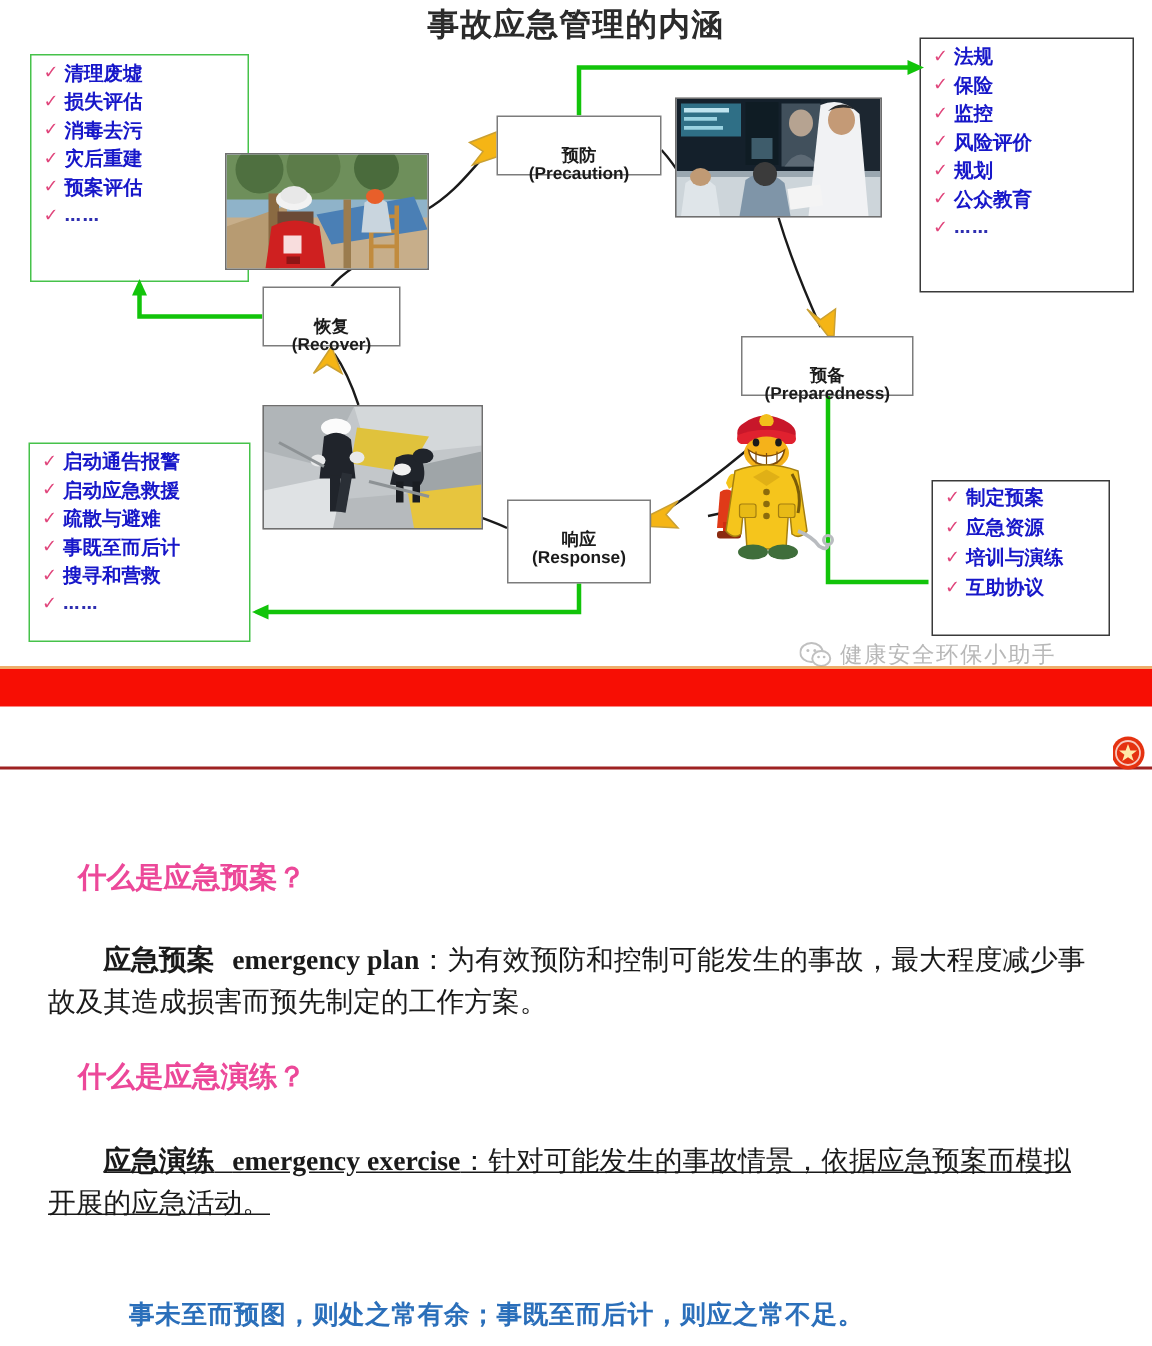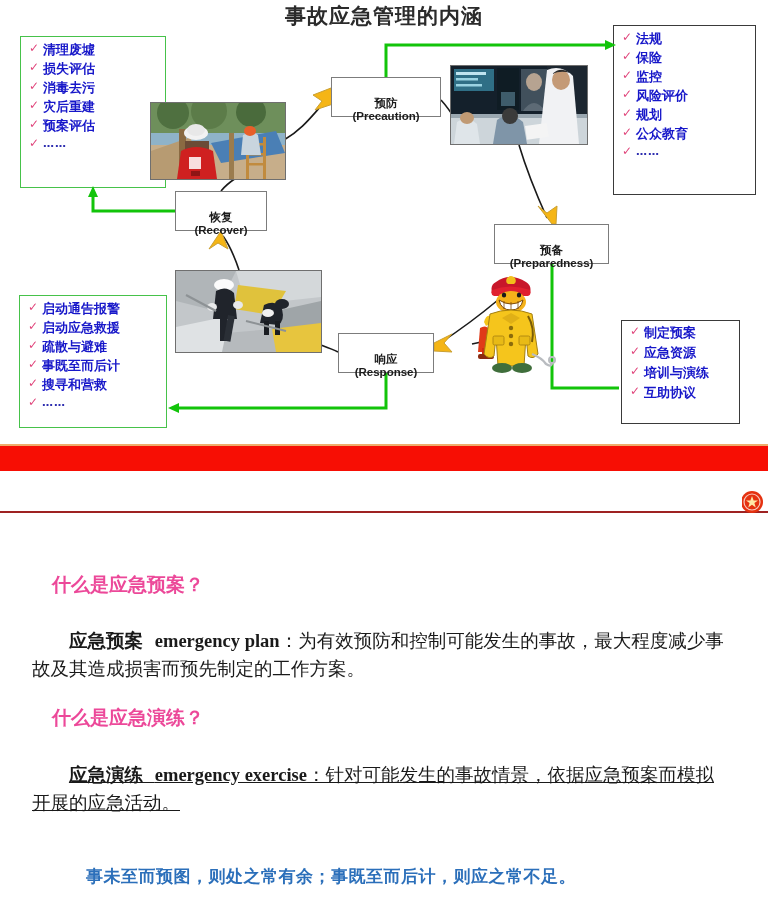--- a/index.html
+++ b/index.html
@@ -34,21 +34,21 @@
   
   .node{position:absolute;box-sizing:border-box;border:1.4px solid #7c7c7c;background:#fff;
     text-align:center;padding-top:19px;z-index:6;
     font-family:"DejaVu Sans",sans-serif;}
   .node .cn{font-size:11.5px;font-weight:700;color:#1b1b1b;line-height:1.15;}
   .node .en{font-size:11.5px;font-weight:700;color:#1b1b1b;line-height:1.2;
     font-family:"Liberation Sans",sans-serif;}
   #node-precaution{left:331px;top:77px;width:110px;height:40px;}
   #node-recover{left:175px;top:191px;width:92px;height:40px;}
   #node-preparedness{left:494px;top:224px;width:115px;height:40px;}
-  #node-response{left:338px;top:333px;width:96px;height:40px;}
+  #node-response{left:338px;top:333px;width:96px;height:56px;}
 
   
   .photo{position:absolute;border:1.5px solid #6f6f6f;overflow:hidden;z-index:5;background:#ccc;}
   #photo-recovery{left:150px;top:102px;width:134px;height:76px;}
   #photo-meeting{left:450px;top:65px;width:136px;height:78px;}
   #photo-rescue{left:175px;top:270px;width:145px;height:81px;}
 
   
   #wires{position:absolute;left:0;top:0;width:768px;height:446px;z-index:4;}
 
@@ -290,20 +290,31 @@
   </div>
   <div class="node" id="node-preparedness">
     <div class="cn">预备</div>
     <div class="en">(Preparedness)</div>
   </div>
   <div class="node" id="node-response">
     <div class="cn">响应</div>
     <div class="en">(Response)</div>
   </div>
 
+  <div id="watermark">
+    <svg width="22" height="18" viewBox="0 0 22 18">
+      <ellipse cx="8" cy="7" rx="7.5" ry="6.3" fill="none" stroke="#9a9a9a" stroke-width="1.3"></ellipse>
+      <circle cx="5.6" cy="5.6" r="1" fill="#9a9a9a"></circle>
+        <circle cx="10.2" cy="5.6" r="1" fill="#9a9a9a"></circle>
+      <ellipse cx="14.5" cy="11" rx="6" ry="5" fill="#fff" stroke="#9a9a9a" stroke-width="1.3"></ellipse>
+      <circle cx="12.7" cy="10" r=".9" fill="#9a9a9a"></circle>
+        <circle cx="16.4" cy="10" r=".9" fill="#9a9a9a"></circle>
+    </svg>
+    <span class="wm-text">健康安全环保小助手</span>
+  </div>
 </div>
 
 <div id="band-top-edge"></div>
 <div id="red-band"></div>
 
 <svg id="seal" viewBox="0 0 26 26">
   <circle cx="10" cy="13" r="11" fill="#e53210"></circle>
   <circle cx="10" cy="13" r="8" fill="none" stroke="#f8c8bd" stroke-width="1.2"></circle>
   <polygon points="10,7 11.6,11.4 16,11.4 12.4,14.1 13.8,18.4 10,15.8 6.2,18.4 7.6,14.1 4,11.4 8.4,11.4" fill="#ffe9a8"></polygon>
 </svg>

